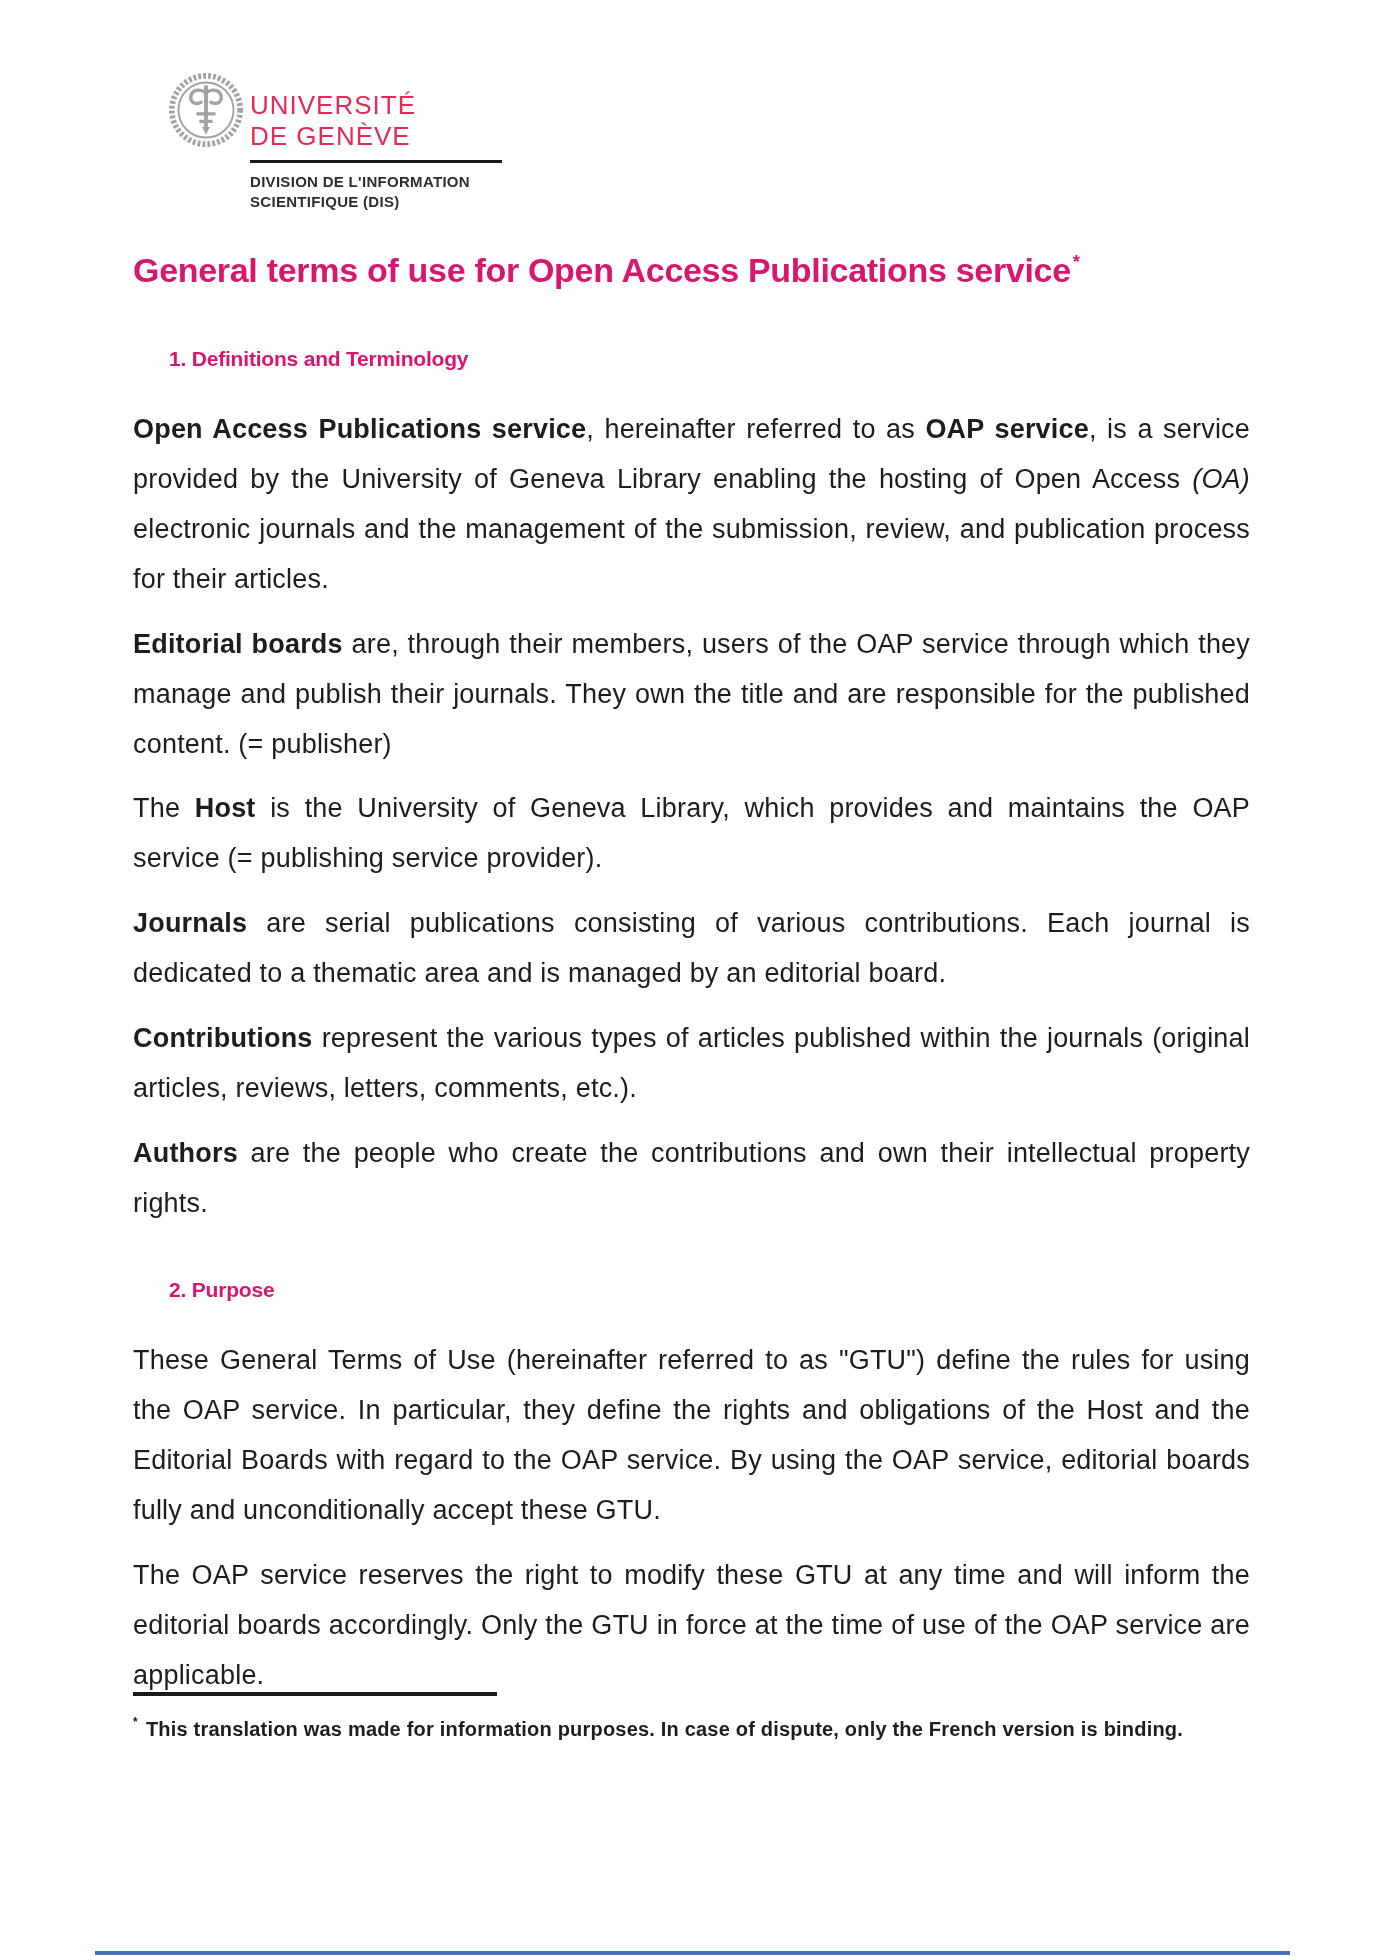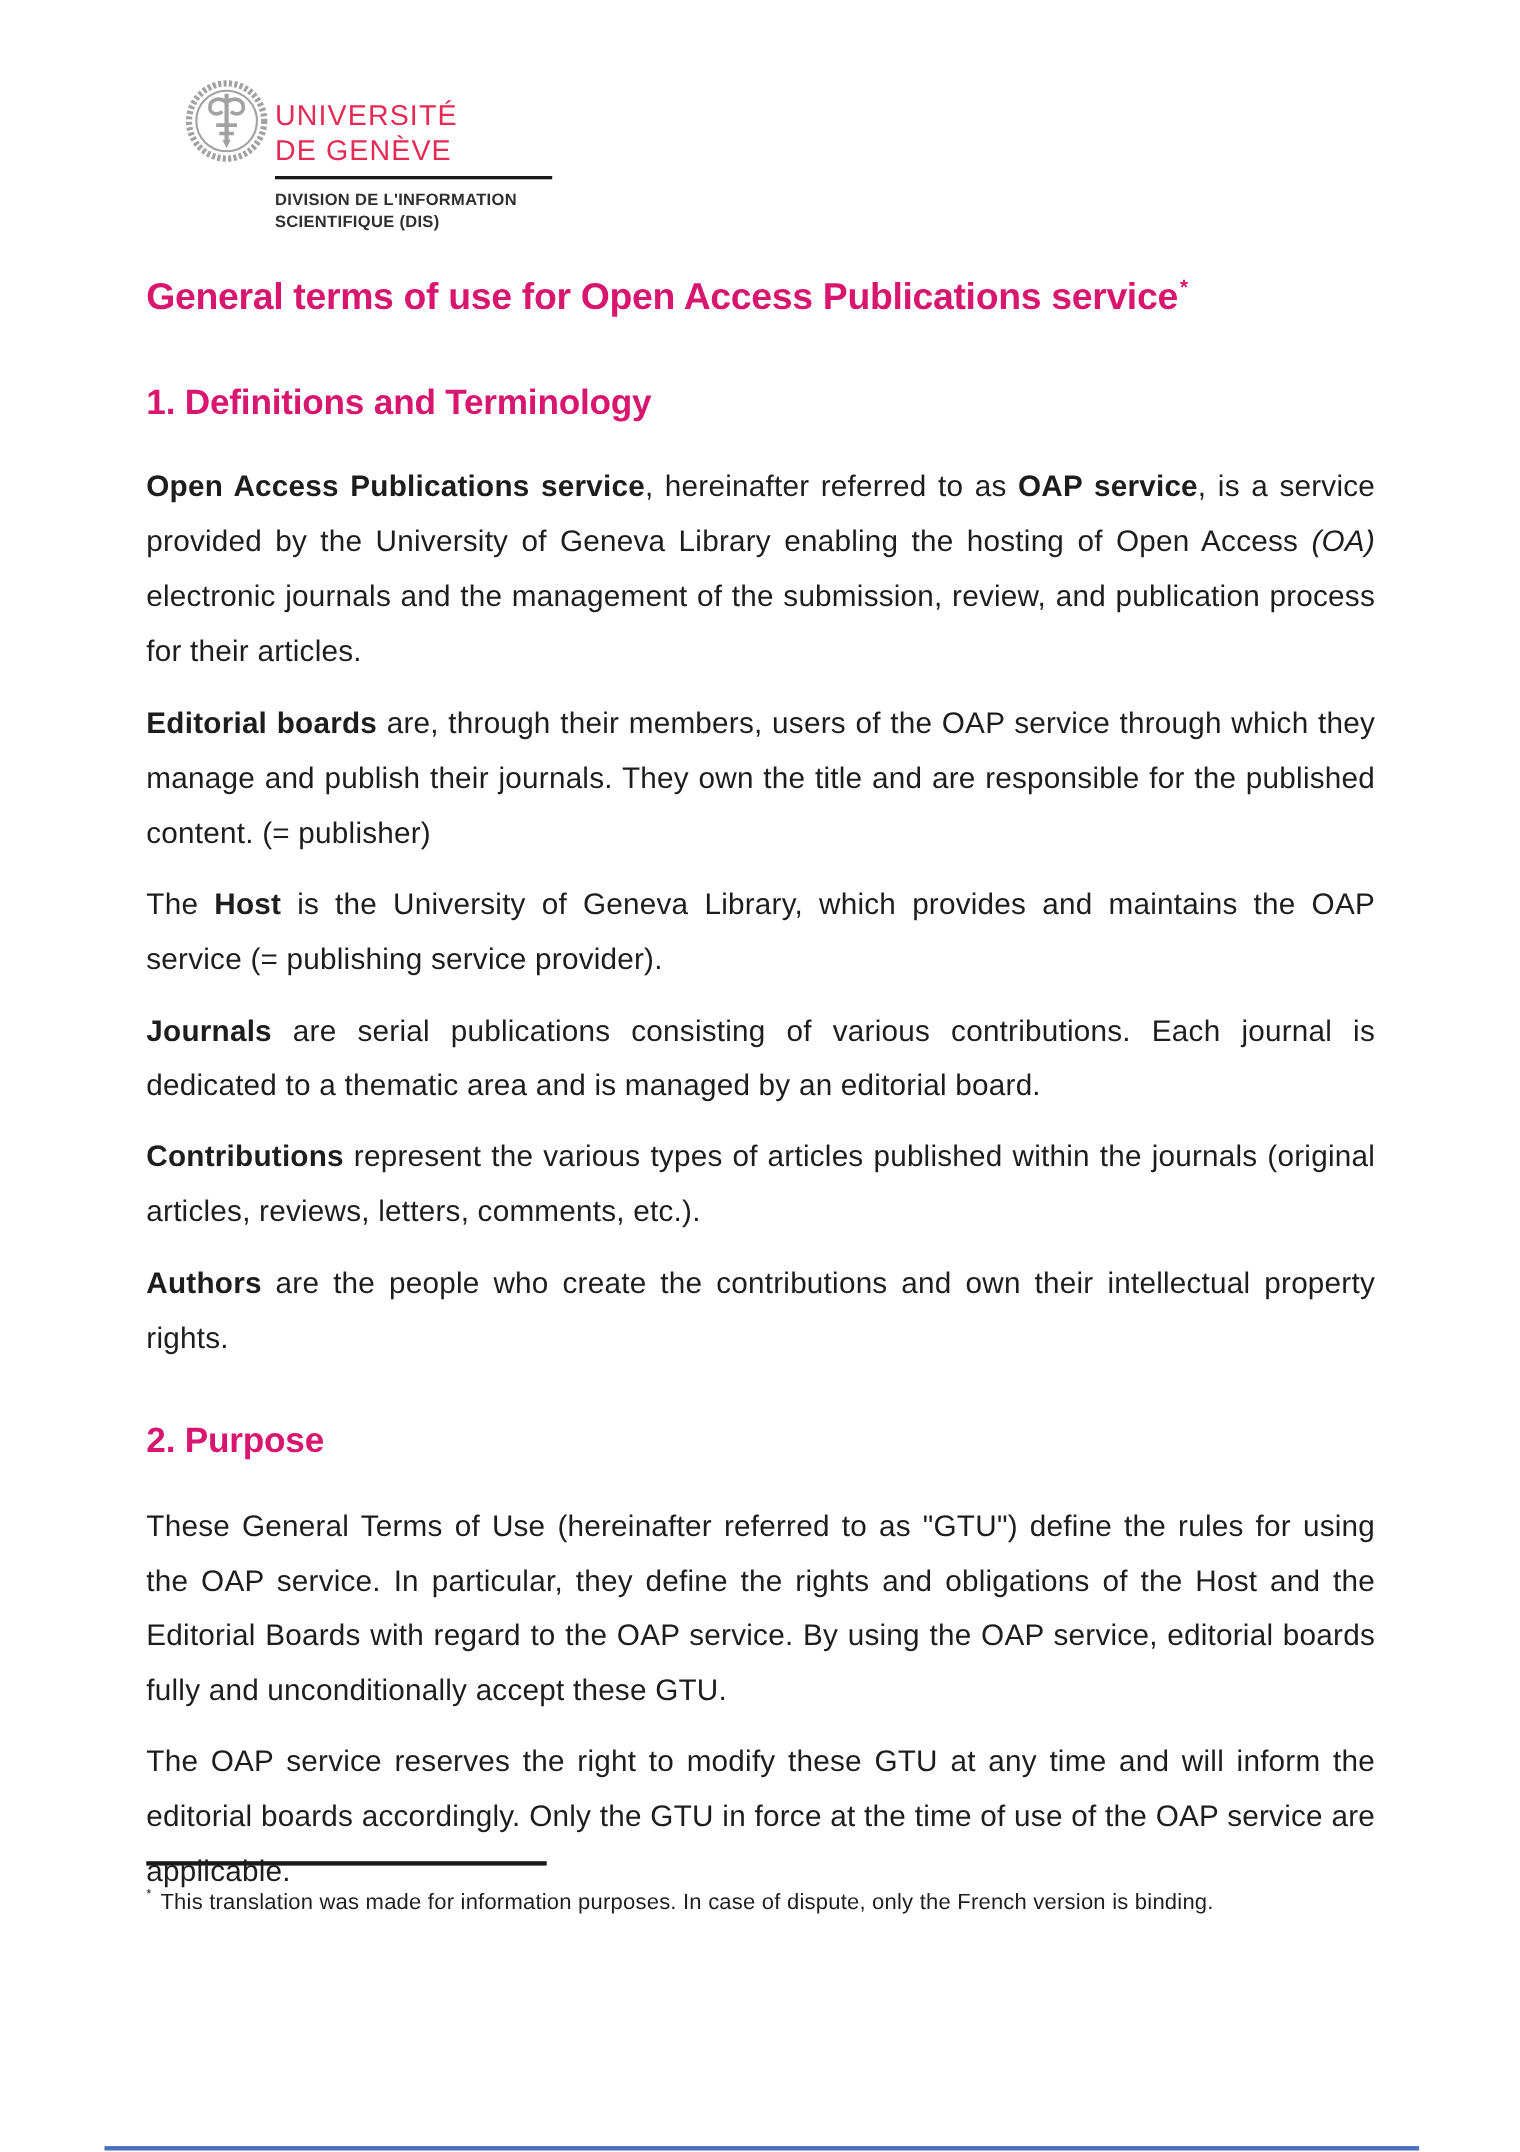--- a/index.html
+++ b/index.html
@@ -33,37 +33,37 @@
     font-size:15px;font-weight:bold;color:var(--division-text);line-height:1.3;letter-spacing:.3px;
   }
 
   
   .doc-title{
     margin-top:28px;width:985px;
     color:var(--accent);font-size:34px;font-weight:bold;line-height:1.58;letter-spacing:-.3px;
   }
   .doc-title sup{font-size:55%;vertical-align:14px;margin-left:2px;}
   .section-heading{
-    color:var(--accent);font-size:32px;font-weight:bold;line-height:1.2;
-    margin-top:48px;margin-bottom:34px;letter-spacing:-.2px;
+    color:var(--accent);font-size:21px;font-weight:bold;line-height:1.2;
+    margin-top:48px;margin-bottom:34px;letter-spacing:-.2px;margin-left:36px;
   }
 
   
   .body-para{
     font-size:27px;line-height:1.85;text-align:justify;
     margin-bottom:15px;letter-spacing:.2px;
   }
   .body-para .b{font-weight:bold;}
   .body-para .i{font-style:italic;}
 
   
   .footnote{position:absolute;left:133px;top:1692px;width:1117px;}
   .footnote-rule{width:364px;height:4px;background:var(--rule-black);margin-bottom:14px;}
   .footnote-text{
-    font-size:20px;font-weight:normal;line-height:1.95;text-align:justify;letter-spacing:.2px;
+    font-size:20px;font-weight:bold;line-height:1.95;text-align:justify;letter-spacing:.2px;
   }
   .footnote-text sup{font-size:60%;vertical-align:10px;margin-right:8px;}
 
   .bottom-line{
     position:absolute;left:95px;right:92px;bottom:1px;height:4px;
     background:var(--bottom-line-blue);
   }
 </style>
 </head>
 <body>

